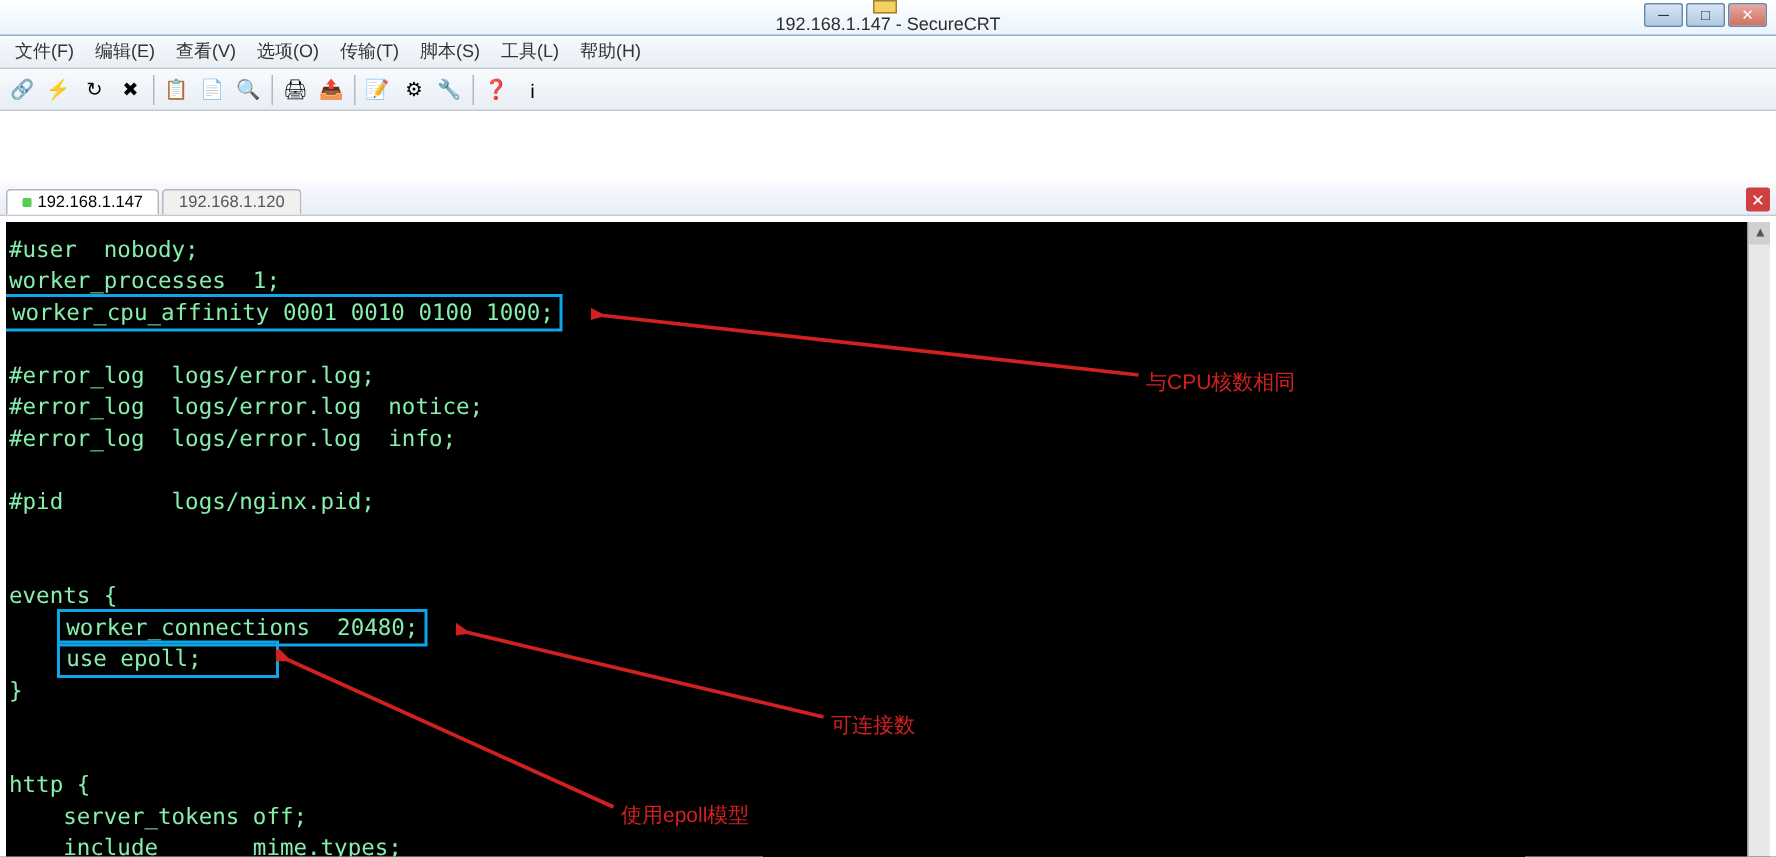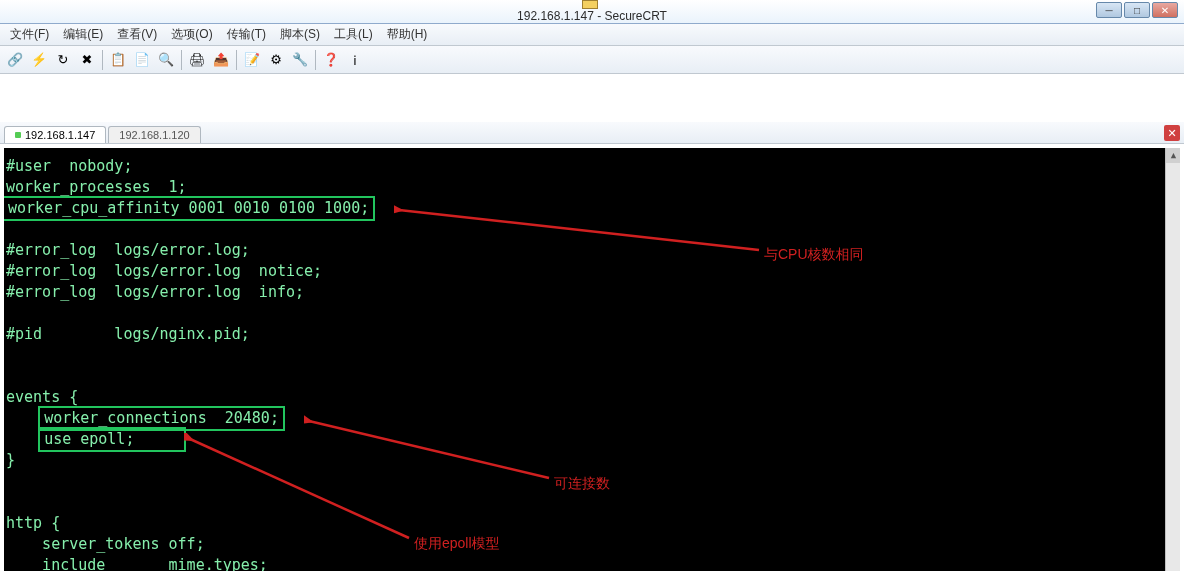--- a/index.html
+++ b/index.html
@@ -148,21 +148,21 @@
       font-size: 9px; color: #555;
     }
     .code {
       padding: 8px 2px;
       color: #0f0;
       white-space: pre;
     }
     .g { color: #86efac; }
     .y { color: #e8d060; }
     .redbox {
-      border: 2px solid #22c55e;
+      border: 2px solid #0ea5e9;
       display: inline-block;
       padding: 0 4px;
       margin: -2px -4px;
     }
     .annot {
       position: absolute;
       color: #d02020;
       font-family: "Microsoft YaHei", sans-serif;
       font-size: 14px;
     }

